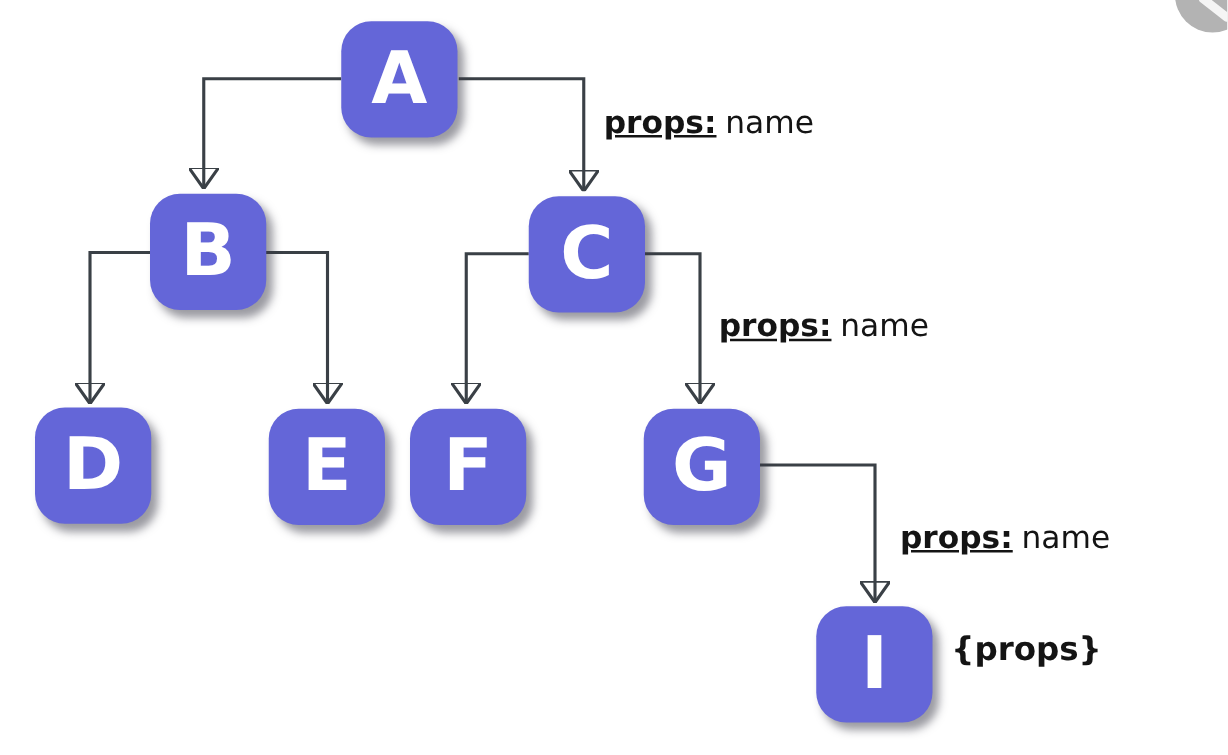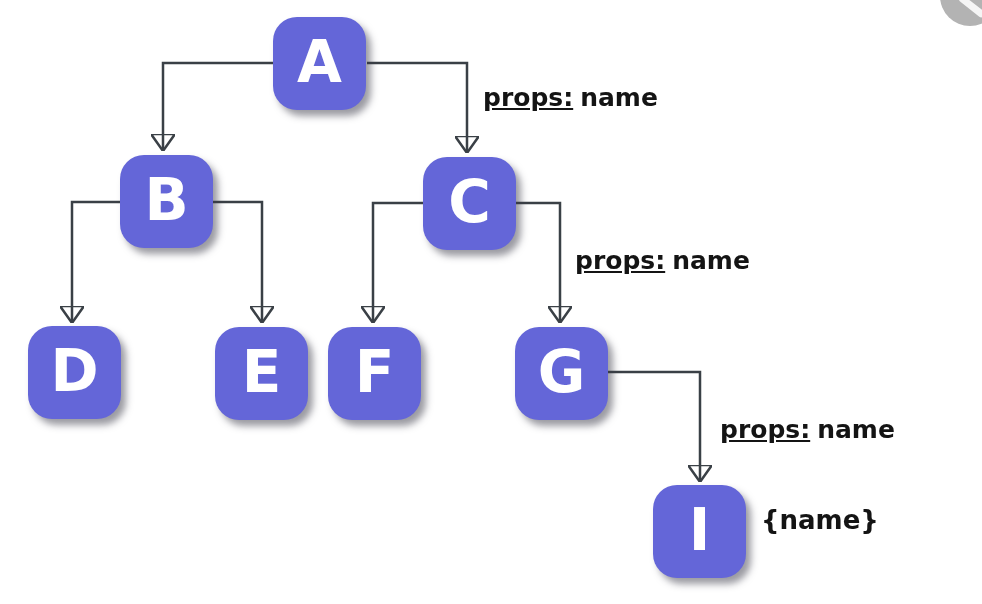--- a/index.html
+++ b/index.html
@@ -51,21 +51,21 @@
     font-size: 25px;
     color: #141414;
     white-space: nowrap;
     line-height: 1.15;
   }
   .edge-label b {
     font-weight: 700;
     text-decoration: underline;
   }
   .edge-label .v {
-    font-weight: 700;
+    font-weight: 400;
     margin-left: 7px;
   }
   .annotation {
     position: absolute;
     font-size: 26px;
     font-weight: 700;
     color: #141414;
     white-space: nowrap;
   }
   .corner-btn {
@@ -137,19 +137,19 @@
   <div class="edge-label" style="left:483px; top:84px;">
     <b>props:</b><span class="v">name</span>
   </div>
   <div class="edge-label" style="left:575px; top:247px;">
     <b>props:</b><span class="v">name</span>
   </div>
   <div class="edge-label" style="left:720px; top:416px;">
     <b>props:</b><span class="v">name</span>
   </div>
 
-  <div class="annotation" style="left:761px; top:505px;">{name}</div>
+  <div class="annotation" style="left:761px; top:505px;">{props}</div>
 
   <div class="corner-btn">
     <span class="bar"></span>
   </div>
 
 </div>
 
 </body></html>

